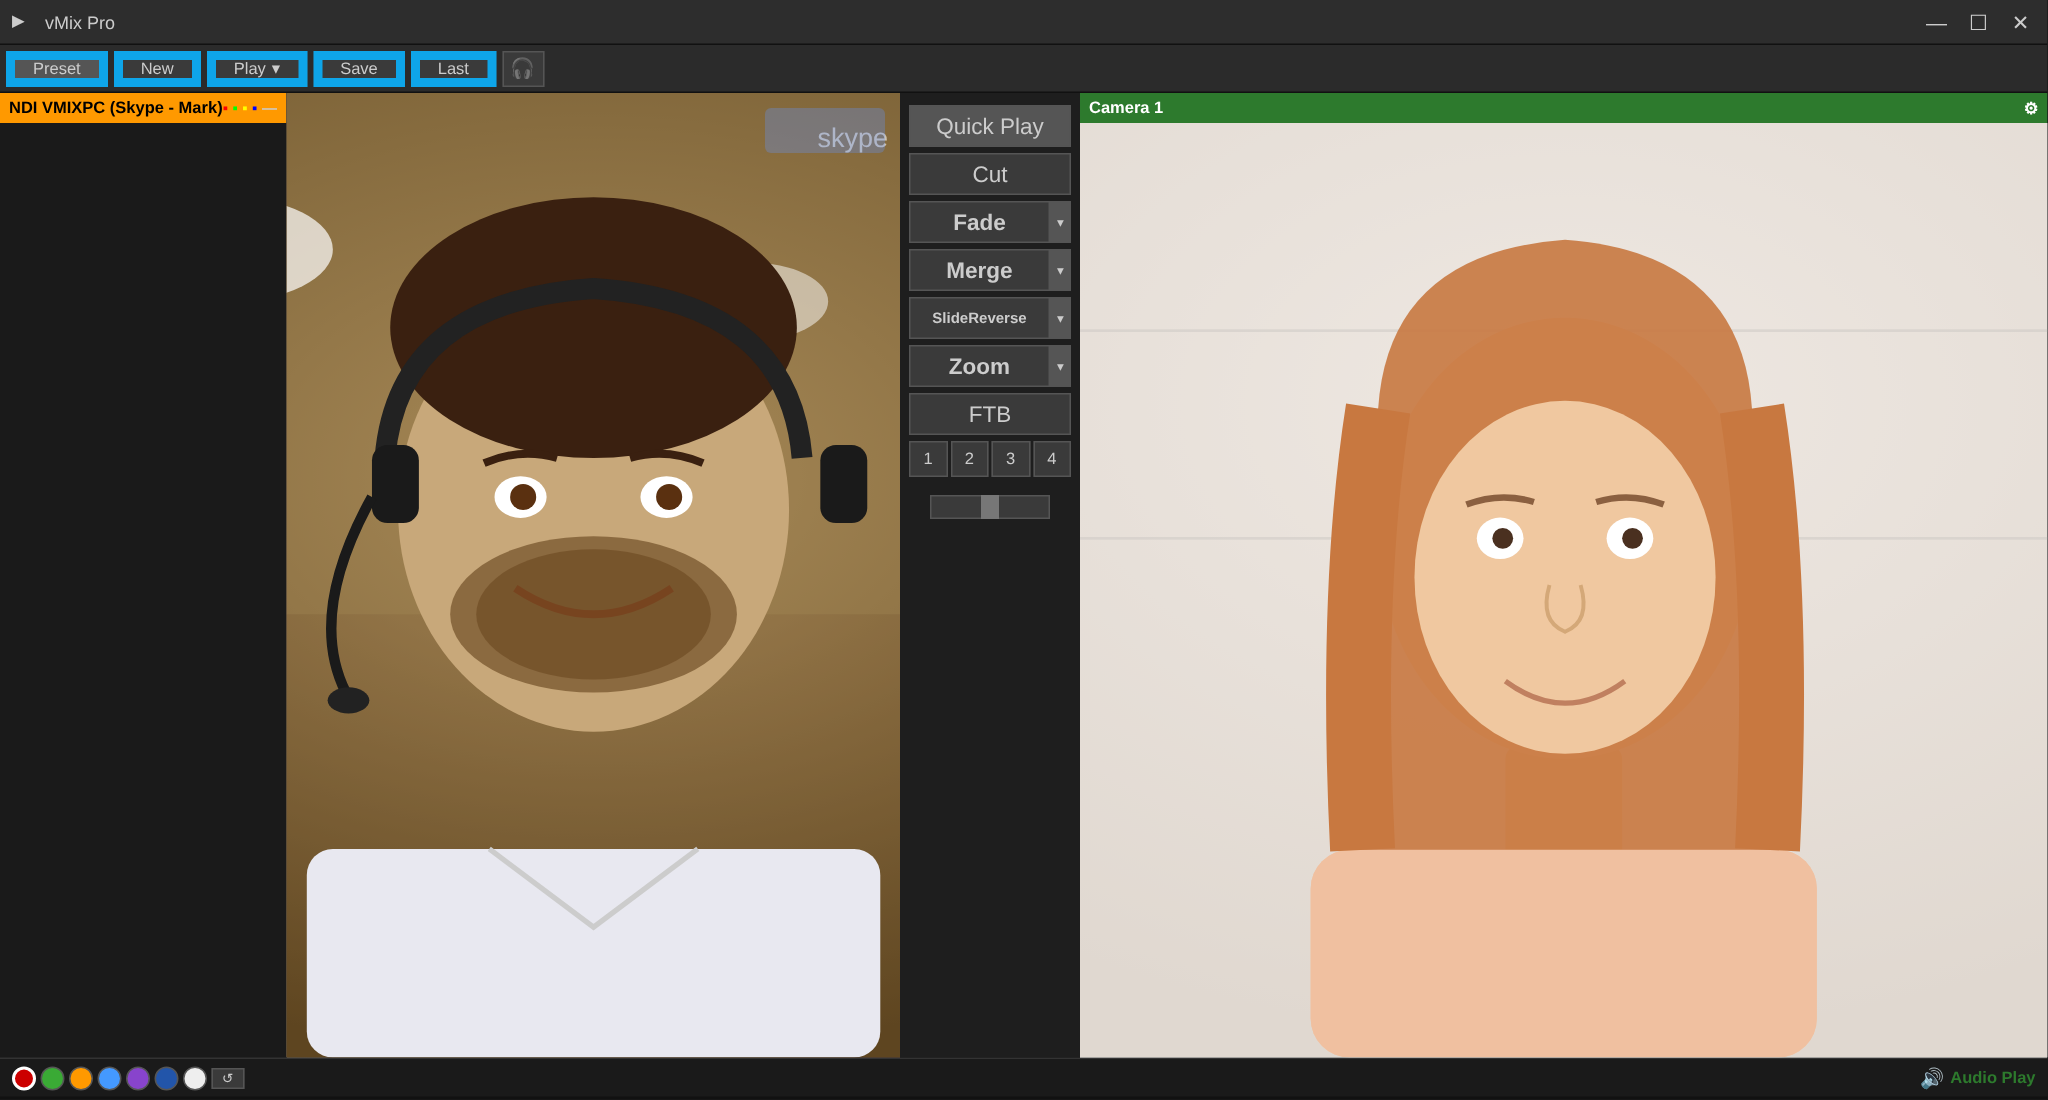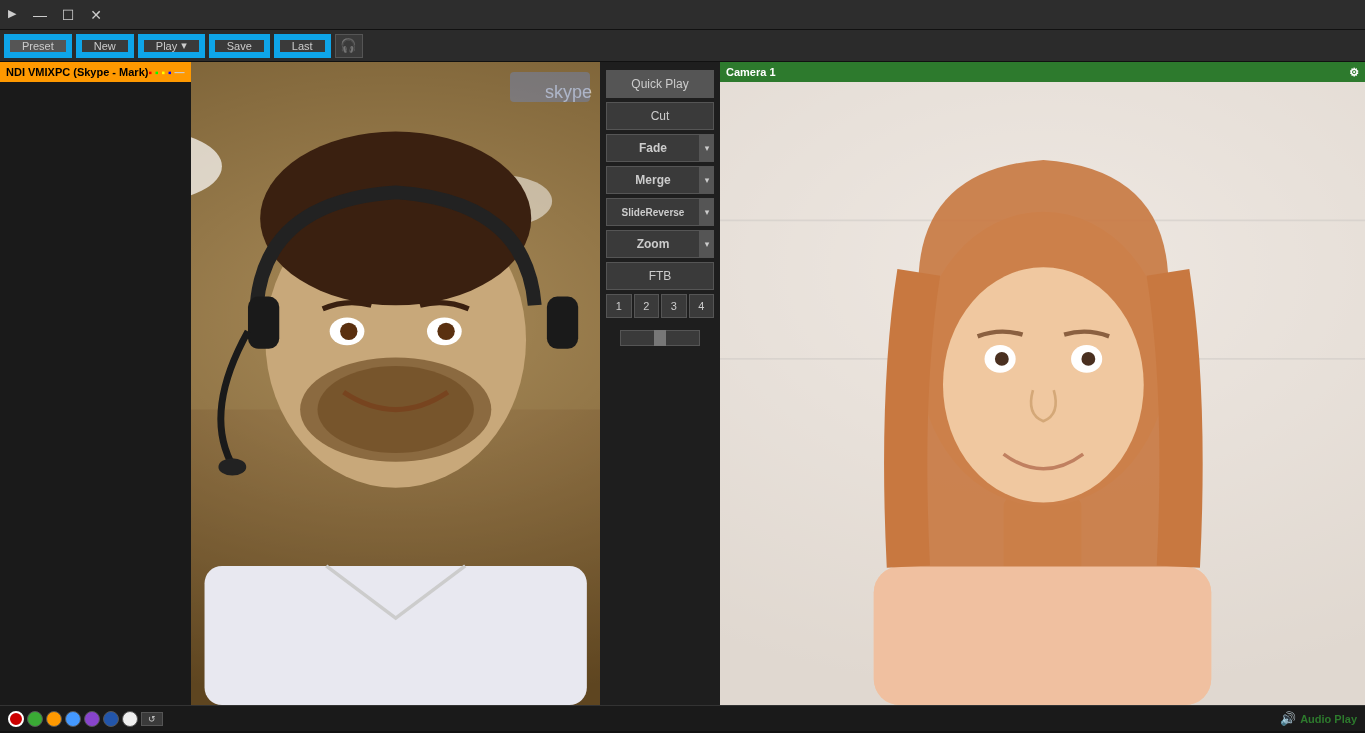--- a/index.html
+++ b/index.html
@@ -25,21 +25,21 @@
     
     .main-area { display: flex; height: calc(733px - 30px - 32px - 28px); }
 
     
     .preview-section { flex: 0 0 600px; display: flex; flex-direction: row; position: relative; }
     .preview-label { background: #f90; color: #000; font-size: 11px; font-weight: bold; padding: 2px 6px; display: flex; align-items: center; justify-content: space-between; height: 20px; }
     .preview-video { flex: 1; background: #333; position: relative; overflow: hidden; }
 
     
     .center-controls { flex: 0 0 120px; display: flex; flex-direction: column; align-items: center; padding: 8px 6px; gap: 4px; background: #1e1e1e; }
-    .ctrl-btn { background: #3a3a3a; border: 1px solid #555; color: #ccc; width: 100%; height: 28px; cursor: pointer; font-size: 12px; display: flex; align-items: center; justify-content: center; gap: 2px; }
+    .ctrl-btn { background: #3a3a3a; border: 1px solid #555; color: #ccc; width: 100%; height: 28px; cursor: pointer; font-size: 15px; display: flex; align-items: center; justify-content: center; gap: 2px; }
     .ctrl-btn-arrow { background: #555; border: none; width: 14px; height: 28px; cursor: pointer; color: #ccc; font-size: 9px; }
     .ctrl-btn-group { display: flex; width: 100%; }
     .ctrl-btn-group .ctrl-btn { flex: 1; font-weight: bold; }
     .transition-numbers { display: flex; gap: 2px; width: 100%; }
     .num-btn { background: #3a3a3a; border: 1px solid #555; color: #ccc; flex: 1; height: 24px; cursor: pointer; font-size: 11px; }
 
     
     .output-section { flex: 1; display: flex; flex-direction: column; position: relative; }
     .output-label { background: #2d7a2d; color: #fff; font-size: 11px; font-weight: bold; padding: 2px 6px; display: flex; align-items: center; justify-content: space-between; height: 20px; }
     .output-video { flex: 1; background: #ddd; position: relative; overflow: hidden; }
@@ -68,20 +68,21 @@
     .t-slider::-webkit-slider-thumb { -webkit-appearance: none; width: 12px; height: 16px; background: #777; cursor: pointer; }
 
     
     .spkr-icon { color: #2d7a2d; font-size: 13px; margin-right: 4px; }
   </style>
 </head>
 <body>
 
 <div class="title-bar">
   <span class="title-bar-icon">▶</span>
+  <span class="title-bar-title">vMix Pro</span>
   <div class="title-bar-controls">
     <button class="title-bar-btn">—</button>
     <button class="title-bar-btn">☐</button>
     <button class="title-bar-btn close">✕</button>
   </div>
 </div>
 
 <div class="menu-bar">
   <button class="menu-btn active">Preset</button>
   <button class="menu-btn">New</button>

